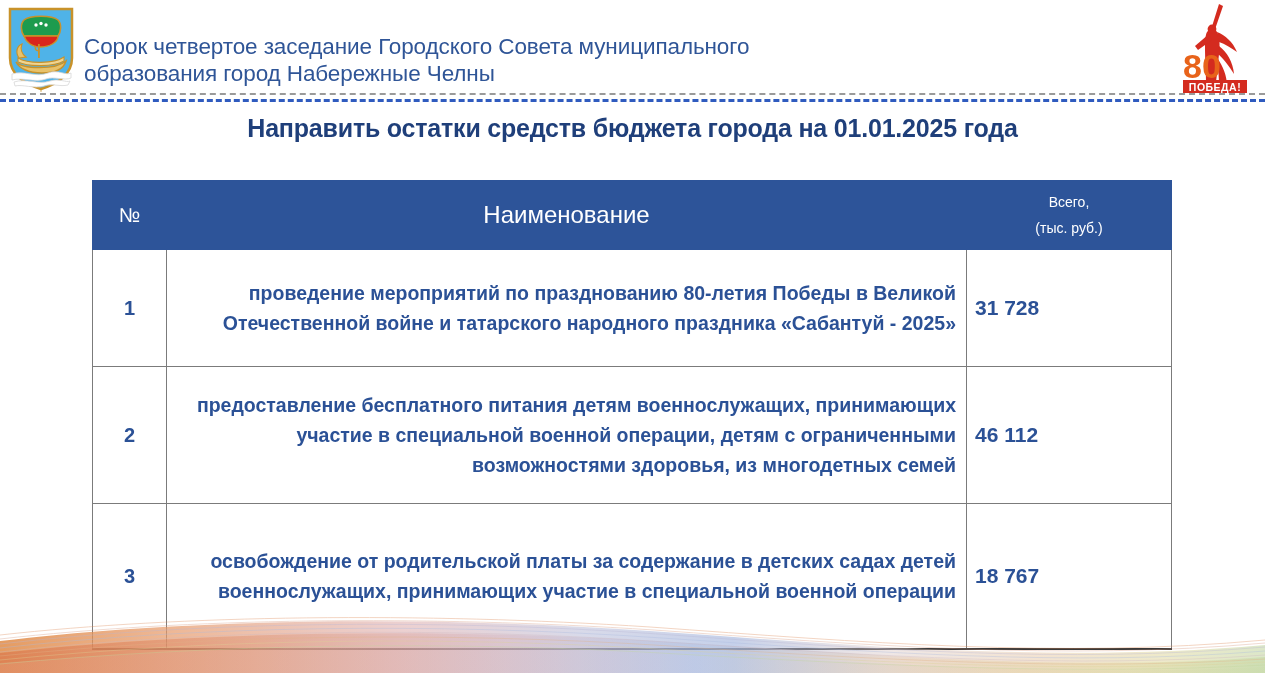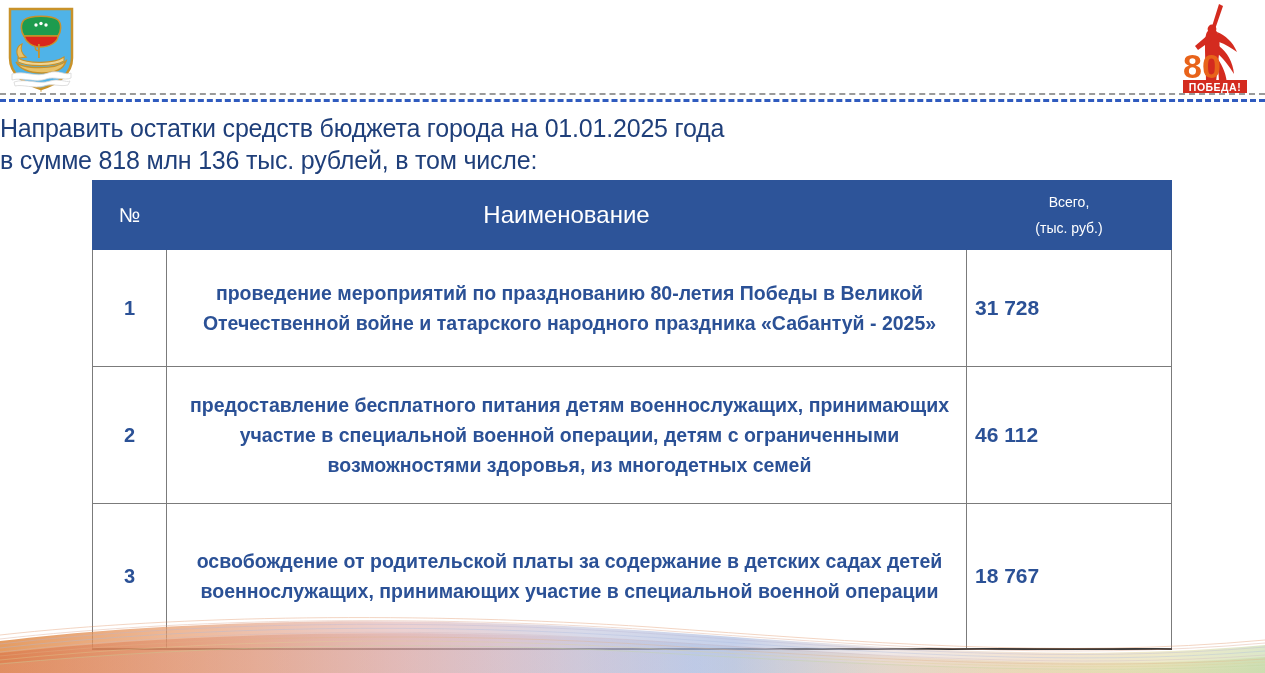--- a/index.html
+++ b/index.html
@@ -69,24 +69,25 @@
     height: 0;
     border-top: 3px dashed #2f5bbf;
   }
 
   
   #slide-title {
     position: absolute;
     left: 0;
     top: 112px;
     width: 1265px;
+    text-align: center;
     color: #1f3f7a;
     font-size: 25px;
     line-height: 32px;
-    font-weight: normal;
+    font-weight: bold;
     letter-spacing: -0.2px;
   }
   #slide-title .tline { display: block; }
 
   
   #budget-table {
     position: absolute;
     left: 92px;
     top: 180px;
     width: 1079px;
@@ -119,21 +120,21 @@
     line-height: 30px;
     font-weight: bold;
     vertical-align: middle;
     padding: 10px 8px;
   }
   #budget-table td.cell-num {
     text-align: center;
     font-size: 20px;
   }
   #budget-table td.cell-name {
-    text-align: center;
+    text-align: right;
     padding-left: 16px;
     padding-right: 10px;
   }
   #budget-table td.cell-total {
     font-size: 21px;
   }
   #budget-table tbody tr.row-1 td { height: 96px; }
   #budget-table tbody tr.row-2 td { height: 116px; margin-left: 13px; }
   #budget-table tbody tr.row-3 td { height: 124px; }
 
@@ -176,20 +177,24 @@
         <path d="M13 52 C9 46 11 40 16 38 C14 43 16 48 20 51 Z" fill="#e8c26a" stroke="#c8922a" stroke-width="1.2"></path>
 
         <rect x="32" y="38" width="1.8" height="14" fill="#c8922a"></rect>
         <path d="M30 40 C28 43 31 46 33 44" fill="none" stroke="#c8922a" stroke-width="1.4"></path>
 
         <path d="M6 68 C18 64 30 72 42 67 C52 63 60 70 65 67 L65 72 C58 75 48 70 40 73 C30 77 16 71 6 74 Z" fill="#ffffff" stroke="#d7d7d7" stroke-width="0.8"></path>
         <path d="M8 76 C20 72 32 79 44 75 C54 72 60 77 64 75 L62 79 C54 81 46 77 38 80 C28 83 16 78 9 80 Z" fill="#ffffff" stroke="#d7d7d7" stroke-width="0.8"></path>
       </svg>
     </div>
 
+    <div id="header-title">
+      <div>Сорок четвертое заседание Городского Совета муниципального</div>
+      <div>образования город Набережные Челны</div>
+    </div>
 
     <div id="victory-logo">
       <svg viewBox="0 0 72 92" width="72" height="92" xmlns="http://www.w3.org/2000/svg">
 
         <path d="M40 2 L44 4 L33 36 L30 34 Z" fill="#d42b1f"></path>
 
         <path d="M28 30 C31 26 36 26 38 30 C41 35 41 44 40 52 C39 62 38 72 37 80 L27 80
                  C27 70 26 58 26 48 C26 40 26 34 28 30 Z" fill="#d42b1f"></path>
 
         <path d="M30 32 L16 44 L19 48 L33 38 Z" fill="#d42b1f"></path>
@@ -206,21 +211,20 @@
         <text x="36" y="88.5" text-anchor="middle" font-family="Liberation Sans, sans-serif" font-size="10.5" font-weight="bold" fill="#ffffff" letter-spacing="0.5">ПОБЕДА!</text>
       </svg>
     </div>
 
     <div id="divider-gray"></div>
     <div id="divider-blue"></div>
   </div>
 
   <div id="slide-title">
     <span class="tline">Направить остатки средств бюджета города на 01.01.2025 года</span>
-    <span class="tline">в сумме 818 млн 136 тыс. рублей, в том числе:</span>
   </div>
 
   <table id="budget-table">
     <colgroup>
       <col class="c-num">
       <col class="c-name">
       <col class="c-total">
     </colgroup>
     <thead>
       <tr>

